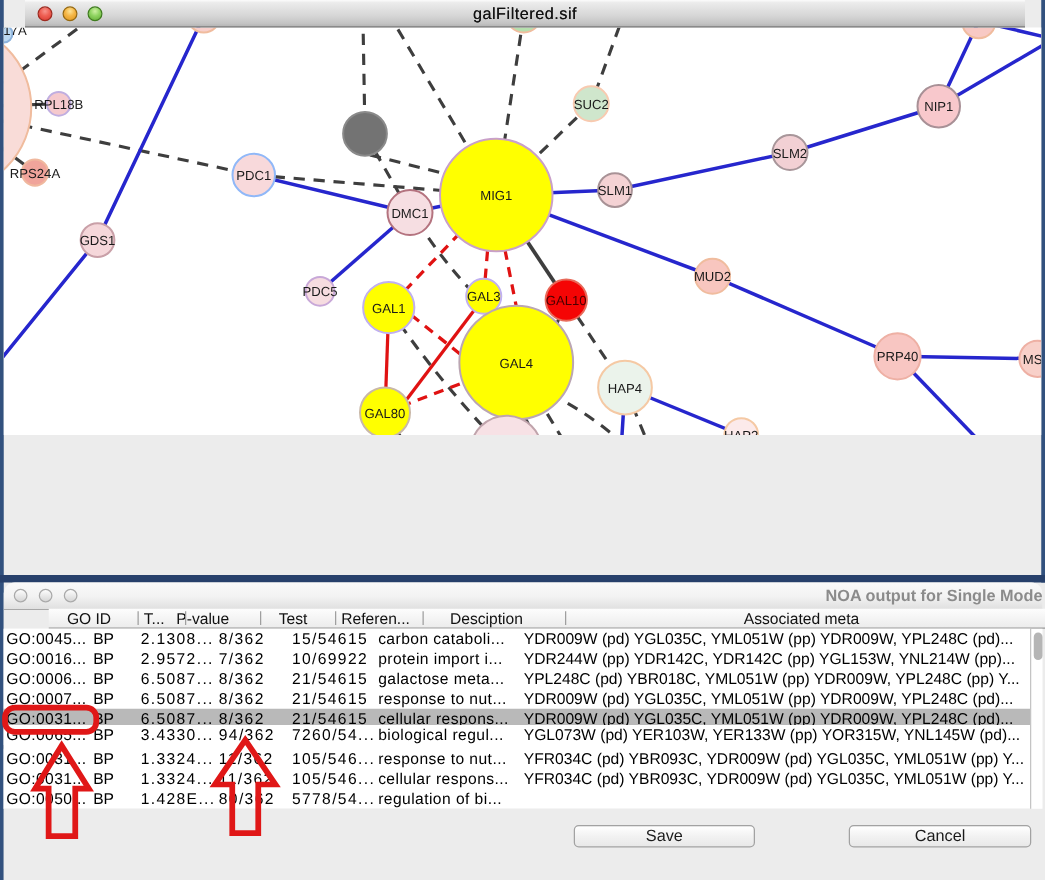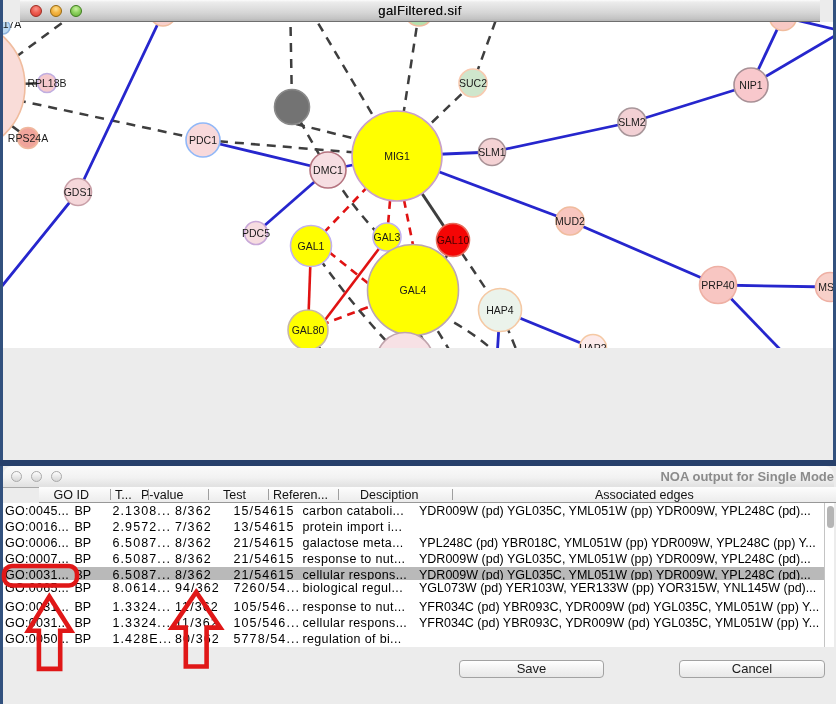--- a/index.html
+++ b/index.html
@@ -221,21 +221,21 @@
     <div class="dtl" style="left:28px;"></div>
     <div class="dtl" style="left:48px;"></div>
   </div>
   <div class="abs" id="thead">
     <span style="left:14.5px;">GO ID</span>
     <span style="left:76px;">T...</span>
     <span style="left:102px;">P-value</span>
     <span style="left:184px;">Test</span>
     <span style="left:234px;">Referen...</span>
     <span style="left:321px;">Desciption</span>
-    <span style="left:556px;">Associated edges</span>
+    <span style="left:556px;">Associated meta</span>
     <div class="hsep" style="left:71px;"></div>
     <div class="hsep" style="left:109px;"></div>
     <div class="hsep" style="left:169px;"></div>
     <div class="hsep" style="left:229px;"></div>
     <div class="hsep" style="left:299px;"></div>
     <div class="hsep" style="left:413px;"></div>
     <div class="hsep" style="left:821px;"></div>
   </div>
   <div class="abs" id="tablebg"></div>
   <div class="abs trow" style="top:37px;">
@@ -245,22 +245,23 @@
       <span class="c4">8/362</span>
       <span class="c5">15/54615</span>
       <span class="c6">carbon cataboli...</span>
       <span class="c7">YDR009W (pd) YGL035C, YML051W (pp) YDR009W, YPL248C (pd)...</span>
   </div>
   <div class="abs trow" style="top:53px;">
     <span class="c1">GO:0016...</span>
       <span class="c2">BP</span>
       <span class="c3">2.9572...</span>
       <span class="c4">7/362</span>
-      <span class="c5">13/54615</span>
+      <span class="c5">10/69922</span>
       <span class="c6">protein import i...</span>
+      <span class="c7">YDR244W (pp) YDR142C, YDR142C (pp) YGL153W, YNL214W (pp)...</span>
   </div>
   <div class="abs trow" style="top:69px;">
     <span class="c1">GO:0006...</span>
       <span class="c2">BP</span>
       <span class="c3">6.5087...</span>
       <span class="c4">8/362</span>
       <span class="c5">21/54615</span>
       <span class="c6">galactose meta...</span>
       <span class="c7">YPL248C (pd) YBR018C, YML051W (pp) YDR009W, YPL248C (pp) Y...</span>
   </div>
@@ -278,21 +279,21 @@
       <span class="c2">BP</span>
       <span class="c3">6.5087...</span>
       <span class="c4">8/362</span>
       <span class="c5">21/54615</span>
       <span class="c6">cellular respons...</span>
       <span class="c7">YDR009W (pd) YGL035C, YML051W (pp) YDR009W, YPL248C (pd)...</span>
   </div>
   <div class="abs trow" style="top:114px;">
     <span class="c1">GO:0065...</span>
       <span class="c2">BP</span>
-      <span class="c3">8.0614...</span>
+      <span class="c3">3.4330...</span>
       <span class="c4">94/362</span>
       <span class="c5">7260/54...</span>
       <span class="c6">biological regul...</span>
       <span class="c7">YGL073W (pd) YER103W, YER133W (pp) YOR315W, YNL145W (pd)...</span>
   </div>
   <div class="abs trow" style="top:133px;">
     <span class="c1">GO:0031...</span>
       <span class="c2">BP</span>
       <span class="c3">1.3324...</span>
       <span class="c4">11/362</span>

